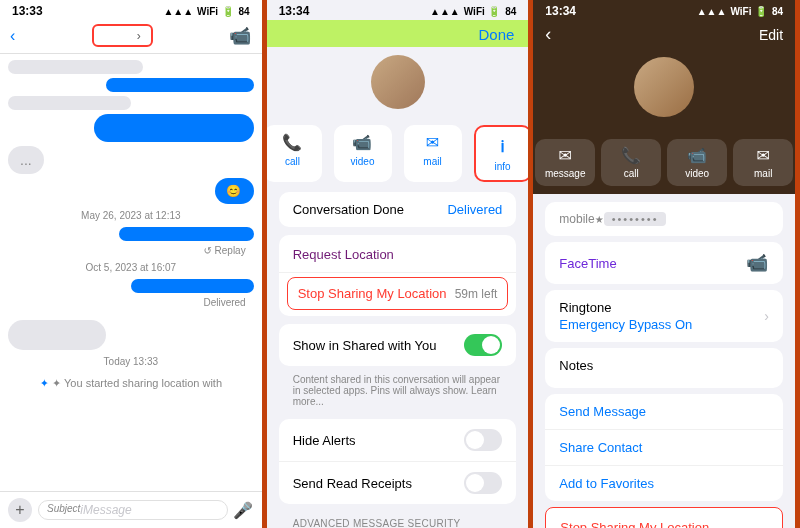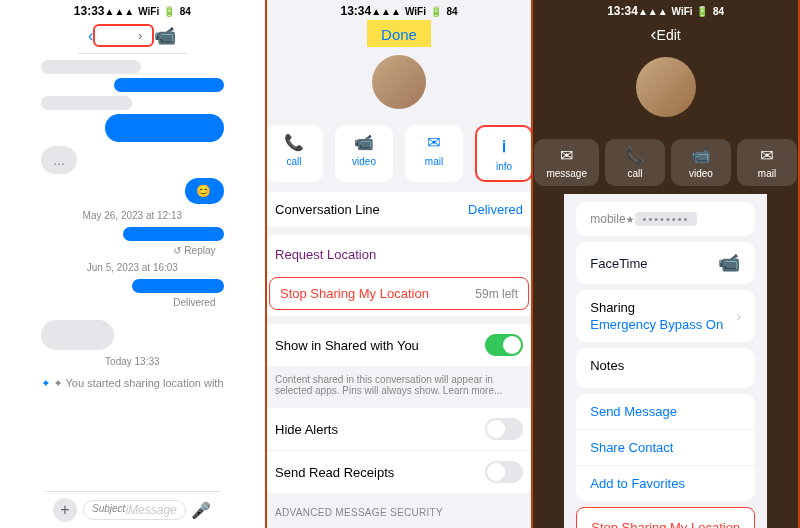--- a/index.html
+++ b/index.html
@@ -12,23 +12,22 @@
       overflow: hidden;
     }
 
     
     .panel {
       flex: 1;
       display: flex;
       flex-direction: column;
       background: #fff;
       position: relative;
-      border-right: 2px solid #c2410c;
+      border-right: 5px solid #c2410c;
       overflow: hidden;
-      align-items: center;
     }
 
     
     .status-bar {
       display: flex;
       justify-content: space-between;
       align-items: center;
       padding: 4px 12px 2px;
       background: #fff;
       font-size: 11px;
@@ -140,21 +139,21 @@
     }
     .input-bar .mic-btn { font-size: 16px; color: #666; }
 
     
     .panel2 { background: #f2f2f7; }
 
     .panel2 .nav-bar2 {
       display: flex;
       justify-content: flex-end;
       padding: 6px 14px 4px;
-      background: #fde047;
+      background: #bef264;
     }
     .done-btn { color: #007aff; font-size: 15px; font-weight: 500; }
 
     .contact-avatar {
       display: flex;
       flex-direction: column;
       align-items: center;
       padding: 8px 0 10px;
     }
     .avatar-circle {
@@ -359,21 +358,21 @@
     }
     .facetime-row {
       display: flex;
       justify-content: space-between;
       align-items: center;
       padding: 10px 14px;
       background: #fff;
       margin: 6px 12px 0;
       border-radius: 10px;
     }
-    .facetime-row .label { font-size: 13px; color: #0f172a; }
+    .facetime-row .label { font-size: 13px; color: #6d28d9; }
     .facetime-icon { color: #34c759; font-size: 18px; }
 
     .ringtone-section {
       background: #fff;
       margin: 6px 12px 0;
       border-radius: 10px;
       padding: 10px 14px;
     }
     .ringtone-label { font-size: 13px; color: #000; margin-bottom: 2px; }
     .ringtone-value { font-size: 13px; color: #007aff; }
@@ -435,21 +434,21 @@
     <div class="msg-bubble incoming" style="width:55%; height:14px; background:#e5e5ea;"></div>
     <div class="msg-bubble outgoing" style="width:60%; height:14px;"></div>
     <div class="msg-bubble incoming" style="width:50%; height:14px; background:#e5e5ea;"></div>
     <div class="msg-bubble outgoing" style="width:65%; height:28px;"></div>
     <div class="typing-indicator">...</div>
     <div class="msg-bubble outgoing">😊</div>
 
     <div class="timestamp">May 26, 2023 at 12:13</div>
     <div class="msg-bubble outgoing" style="width:55%; height:14px;"></div>
     <div style="font-size:10px; color:#888; text-align:right; margin-right:8px;">↺ Replay</div>
-    <div class="timestamp">Jun 5, 2023 at 16:03</div>
+    <div class="timestamp">Oct 5, 2023 at 16:07</div>
     <div class="msg-bubble outgoing" style="width:50%; height:14px;"></div>
     <div class="delivered-label">Delivered</div>
 
     <div class="msg-bubble incoming" style="width:40%; height:30px; background:#e5e5ea; margin-top:8px;"></div>
     <div class="timestamp">Today 13:33</div>
     <div class="location-msg">
       <span style="color:#007aff">✦</span>
       <span>✦ You started sharing location with</span>
     </div>
   </div>
@@ -500,21 +499,21 @@
         <span class="label">mail</span>
       </div>
       <div class="action-btn highlighted">
         <span class="icon" style="color:#007aff; font-weight:bold;">ℹ</span>
         <span class="label">info</span>
       </div>
     </div>
 
     <div class="info-section">
       <div class="info-row">
-        <span class="label-text">Conversation Line</span>
+        <span class="label-text">Conversation Done</span>
         <span class="value-personal">Delivered</span>
       </div>
     </div>
 
     <div class="location-section">
       <div class="location-row blue">Request Location</div>
       <div style="margin:4px 0; padding:0 0;">
         <div style="border:1.5px solid #ff3b30; border-radius:8px; margin:4px 8px; padding:8px 10px; display:flex; justify-content:space-between; align-items:center;">
           <span style="color:#ff3b30; font-size:13px;">Stop Sharing My Location</span>
           <span style="color:#888; font-size:12px;">59m left</span>
@@ -601,21 +600,21 @@
     </div>
 
     <div class="facetime-row">
       <span class="label">FaceTime</span>
       <span class="facetime-icon">📹</span>
     </div>
 
     <div class="ringtone-section">
       <div class="ringtone-row">
         <div>
-          <div class="ringtone-label">Sharing</div>
+          <div class="ringtone-label">Ringtone</div>
           <div class="ringtone-value">Emergency Bypass On</div>
         </div>
         <span class="ringtone-chevron">›</span>
       </div>
     </div>
 
     <div class="notes-section">
       <div class="notes-label">Notes</div>
     </div>
 

